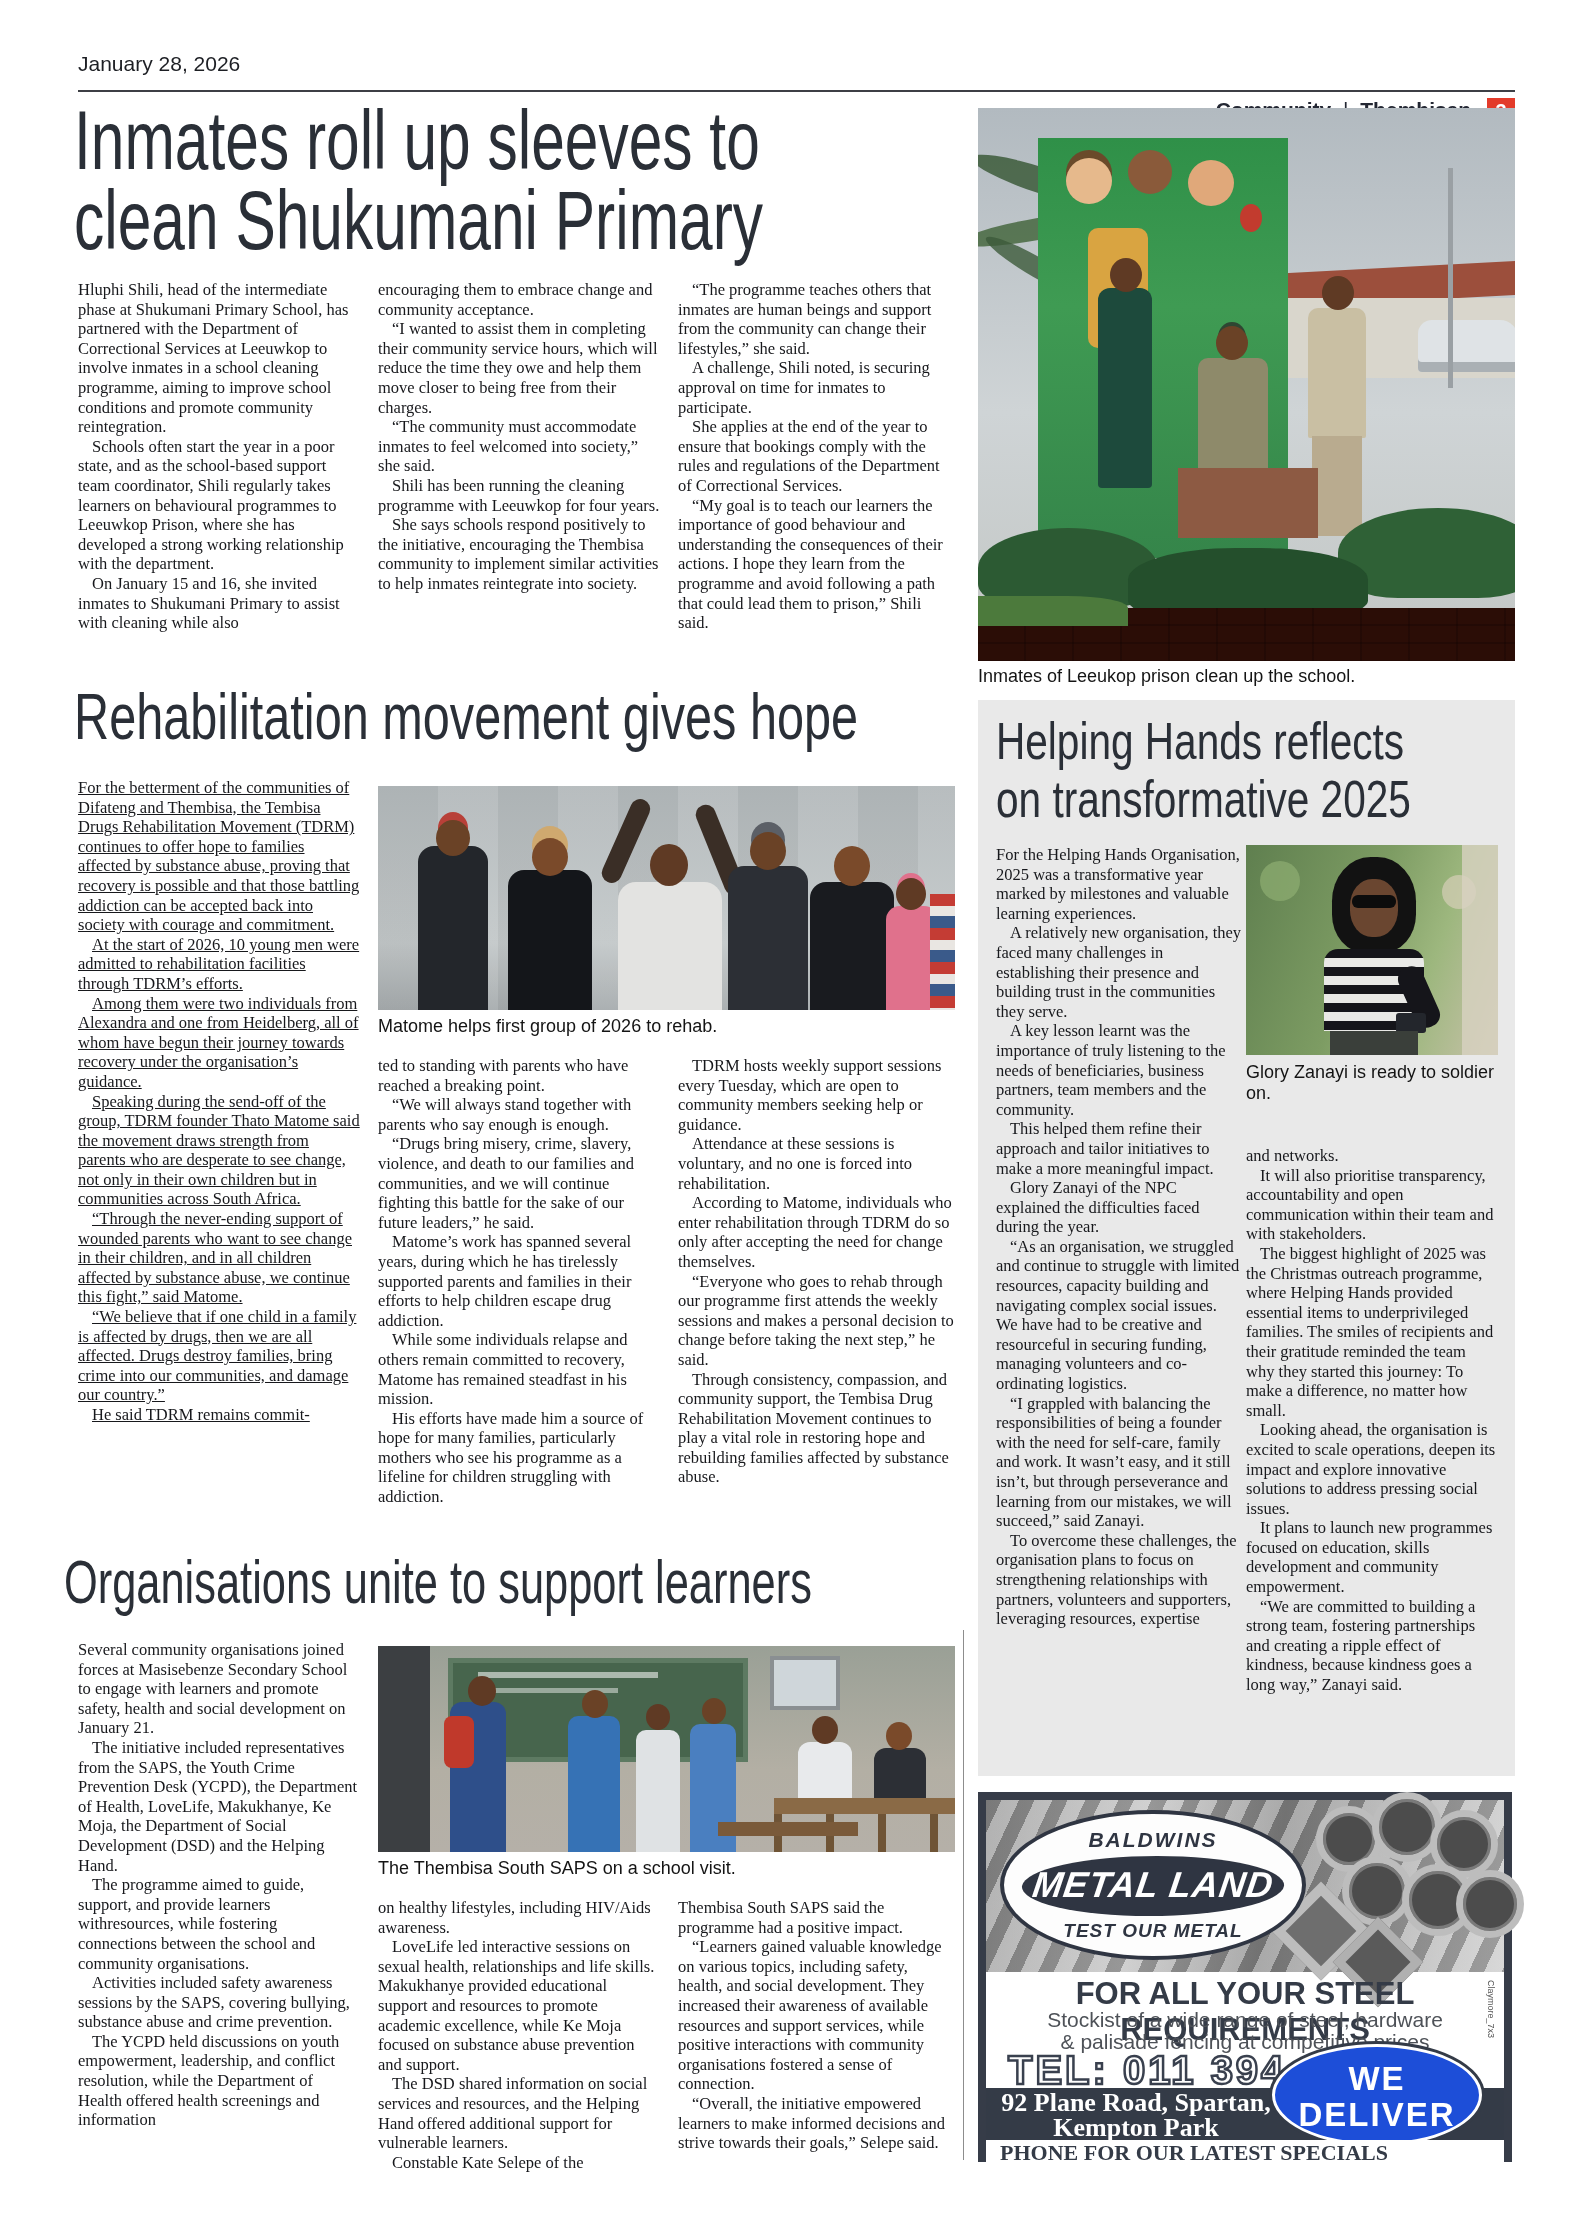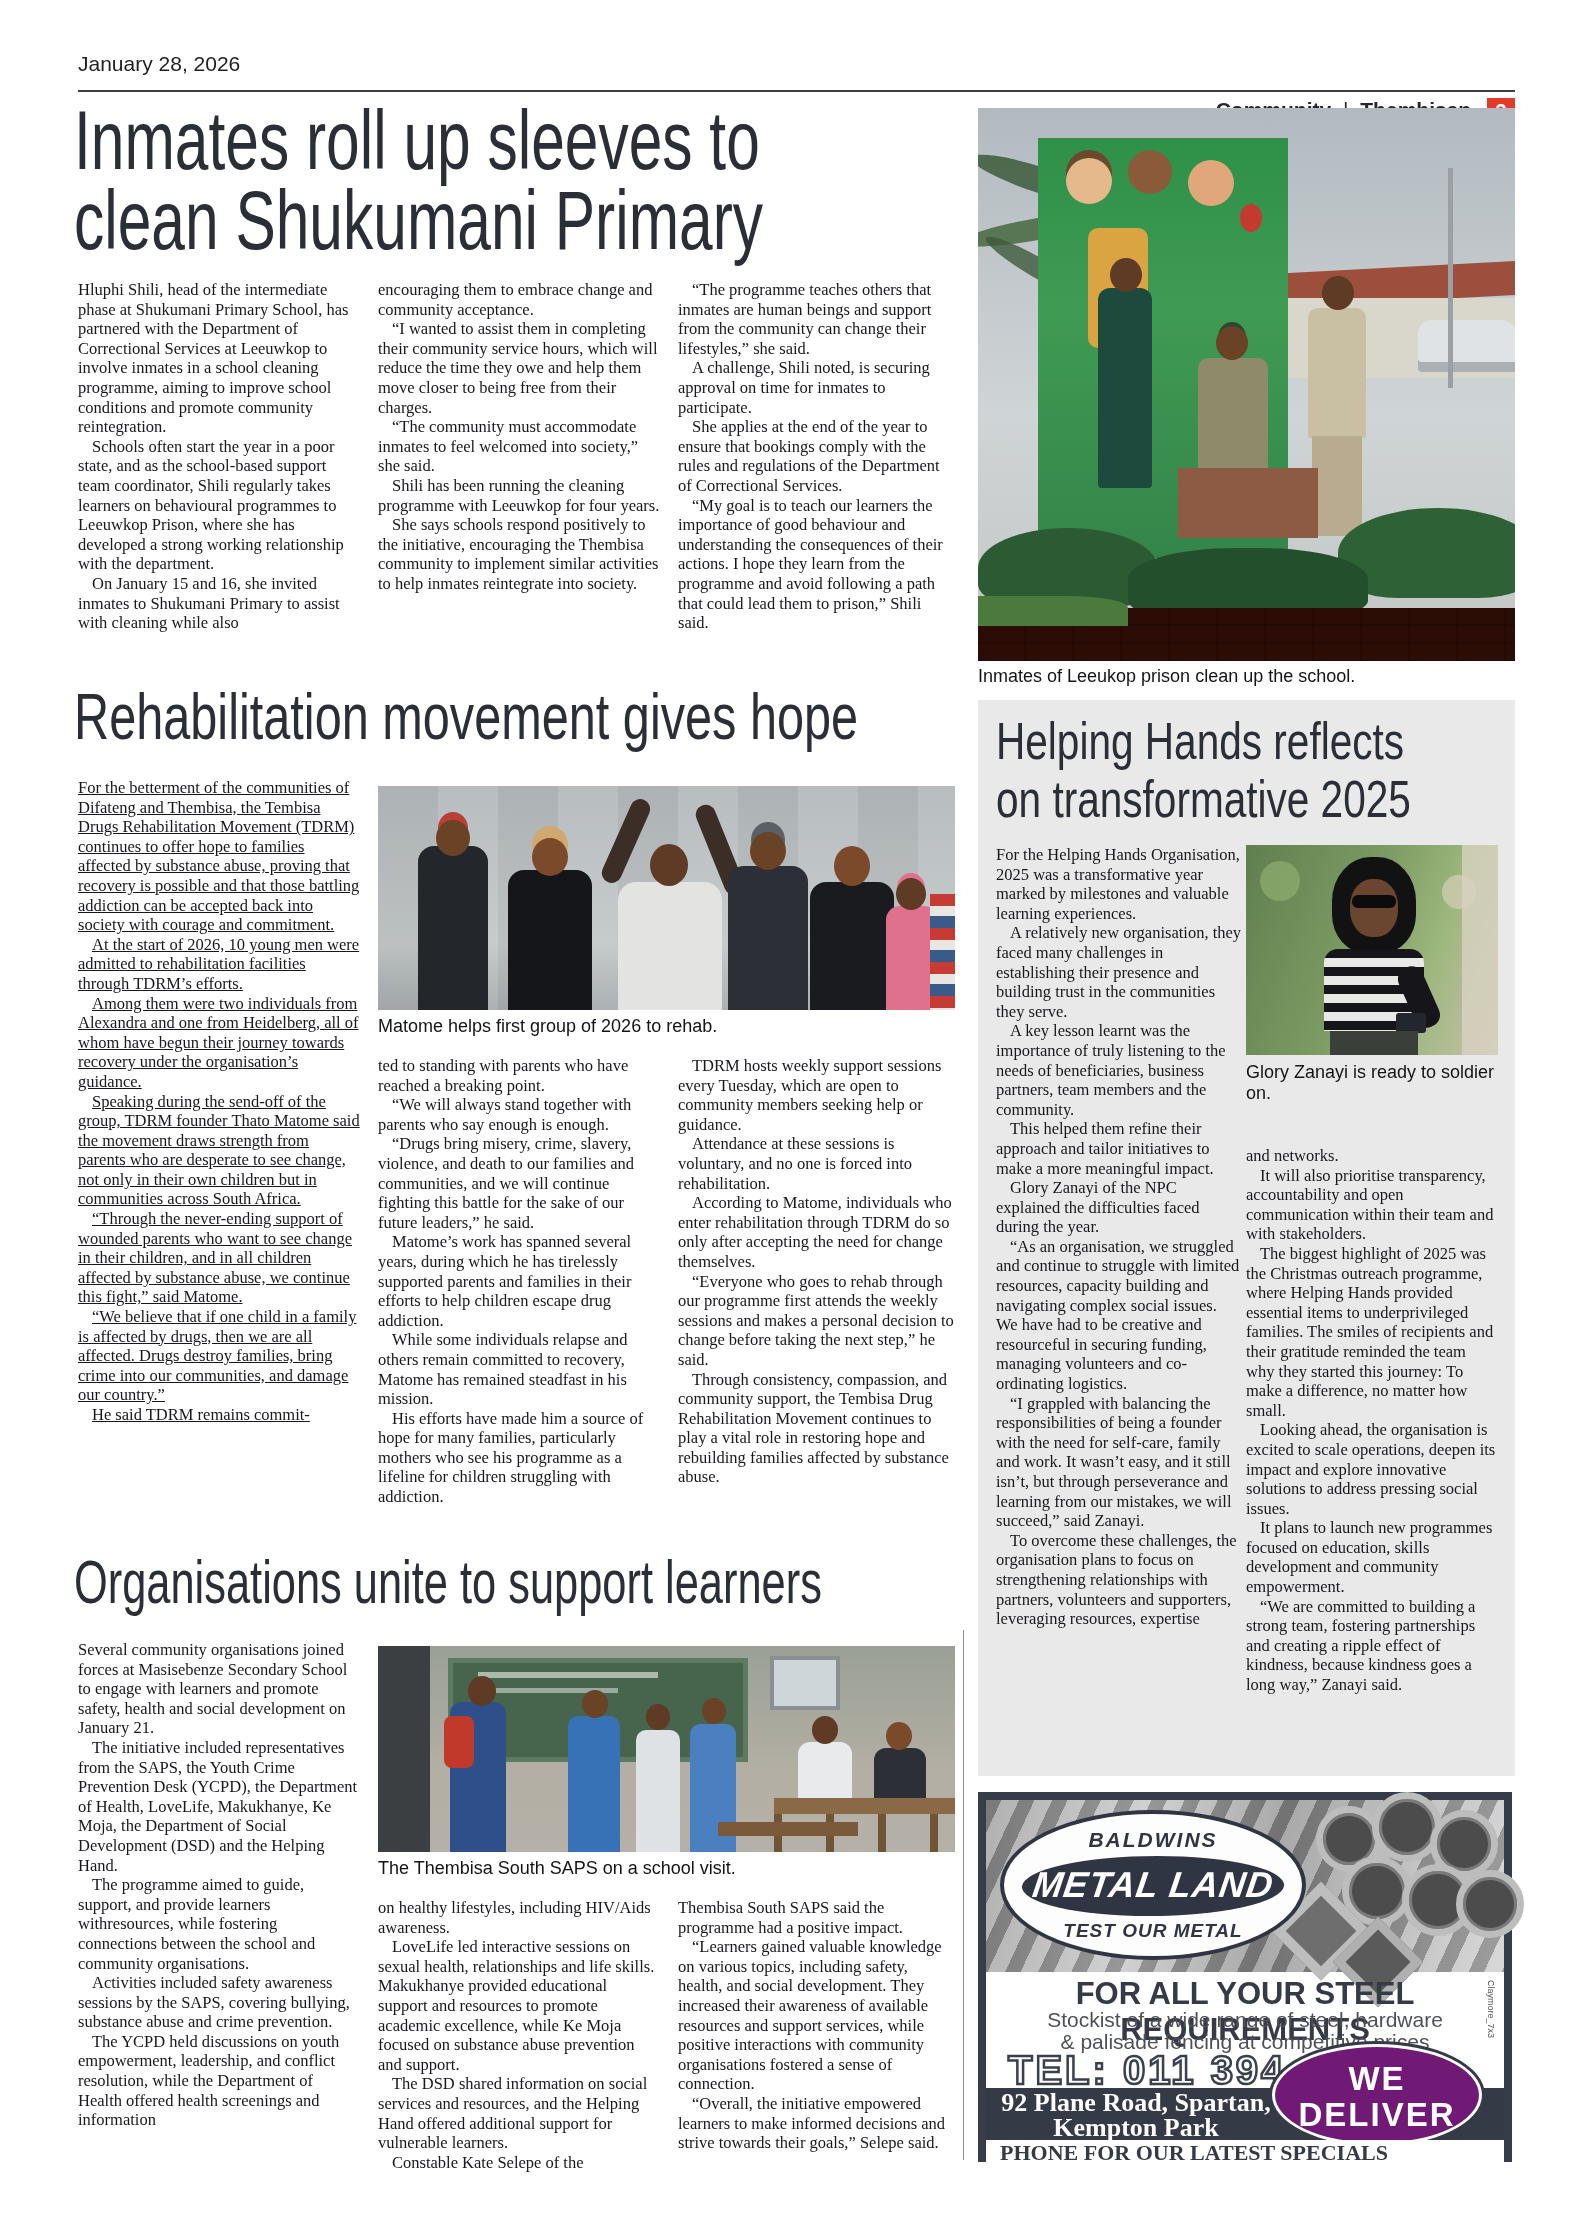--- a/index.html
+++ b/index.html
@@ -14,21 +14,21 @@
   .pgnum{display:inline-block;margin-left:10px;background:#e33b2a;color:#fff;font-weight:bold;
          font-size:20px;width:28px;height:26px;line-height:26px;text-align:center;vertical-align:middle;}
   
   .headline{color:#2a2f37;font-family:"Liberation Sans","DejaVu Sans",sans-serif;font-weight:400;white-space:nowrap;}
   .hl-line{display:block;}
   .hl-line>span{display:inline-block;transform-origin:0 50%;}
   .hl1{top:100px;left:74px;font-size:84px;line-height:80px;}
   .hl1 .hl-line>span{transform:scaleX(.72);}
   .hl2{top:686px;left:74px;font-size:64px;line-height:62px;}
   .hl2 .hl-line>span{transform:scaleX(.76);}
-  .hl3{top:1552px;left:74px;font-size:62px;line-height:60px;}
+  .hl3{top:1552px;left:64px;font-size:62px;line-height:60px;}
   .hl3 .hl-line>span{transform:scaleX(.70);}
   .hlHH{top:712px;left:996px;font-size:52px;line-height:58px;}
   .hlHH .hl-line>span{transform:scaleX(.78);}
   
   .col{font-size:16.5px;line-height:19.6px;overflow:hidden;text-align:left;color:#17181c;}
   .col p{margin:0;text-indent:14px;}
   .col p.ni{text-indent:0;}
   .caption{font-family:"Liberation Sans","DejaVu Sans",sans-serif;font-size:18px;line-height:21px;color:#141414;}
   
   .a1c1{top:280px;left:78px;width:282px;height:406px;}
@@ -62,21 +62,21 @@
   .logo-mid{left:18px;top:42px;width:262px;height:60px;background:#2f3542;border-radius:50%;
      color:#fff;font-size:36px;font-weight:bold;font-style:italic;line-height:58px;letter-spacing:1px;transform:skewX(-8deg);}
   .logo-bot{left:0;top:106px;width:100%;font-size:19px;font-weight:bold;font-style:italic;color:#2f3542;letter-spacing:1px;}
   .ad-head{left:0;top:176px;width:518px;text-align:center;font-size:31px;font-weight:bold;color:#343b47;letter-spacing:0px;}
   .ad-sub{left:0;width:518px;text-align:center;font-size:21px;line-height:23px;color:#4e5258;}
   .ad-tel{left:22px;top:248px;font-size:40px;font-weight:bold;color:#fdfdfd;
           -webkit-text-stroke:2.5px #39404e;letter-spacing:3px;}
   .ad-dark{left:0;top:288px;width:518px;height:52px;background:#343b47;}
   .ad-addr{left:0px;top:290px;width:300px;text-align:center;color:#fff;font-weight:bold;font-size:26px;line-height:25px;
            font-family:"Liberation Serif","DejaVu Serif",serif;}
-  .ad-oval{left:286px;top:244px;width:210px;height:102px;background:#701a75;border:3px solid #fff;border-radius:50%;
+  .ad-oval{left:286px;top:244px;width:210px;height:102px;background:#1d4ed8;border:3px solid #fff;border-radius:50%;
            box-shadow:0 0 0 3px #343b47;text-align:center;color:#fff;font-weight:bold;
            font-size:33px;line-height:36px;padding-top:14px;box-sizing:border-box;letter-spacing:2px;}
   .ad-foot{left:0;top:340px;width:518px;height:22px;background:#fff;color:#343b47;font-weight:bold;font-size:22px;
            font-family:"Liberation Serif","DejaVu Serif",serif;padding-left:14px;box-sizing:border-box;}
   .ad-credit{left:500px;top:180px;font-size:9px;color:#555;writing-mode:vertical-rl;font-family:"Liberation Sans",sans-serif;}
 </style>
 </head>
 <body>
 
 <div id="page">

